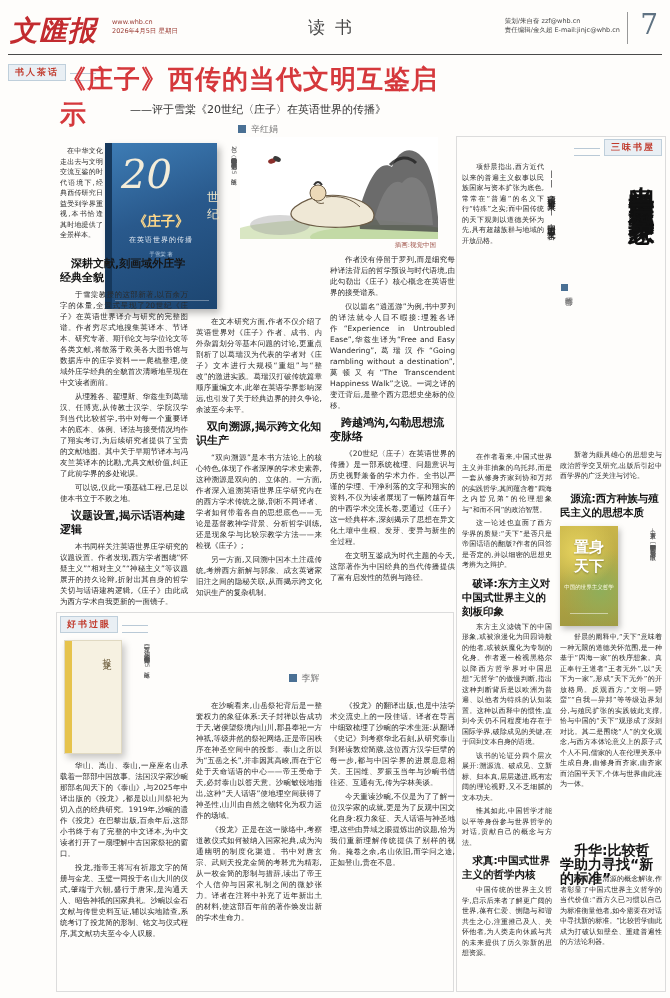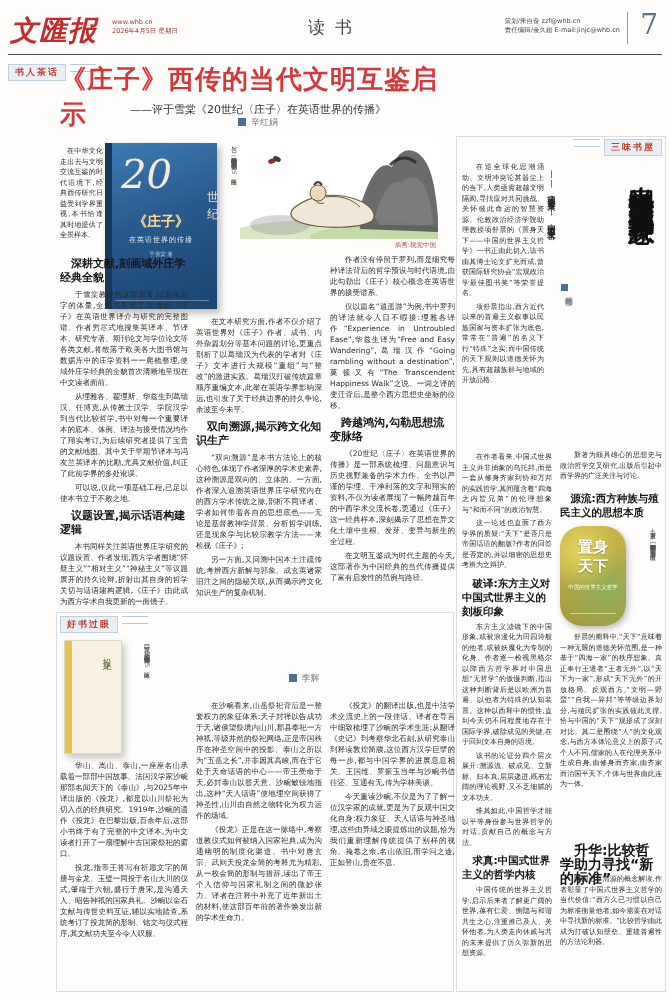--- a/index.html
+++ b/index.html
@@ -8,21 +8,21 @@
   .abs{position:absolute;}
   
   .logo{font-family:"DejaVu Serif","Liberation Serif",serif;font-weight:bold;font-style:italic;
         font-size:28px;color:#c22b2f;letter-spacing:1px;}
   .hdr-small{font-size:6.5px;line-height:9px;color:#9a3b33;}
   .section-title{font-family:"DejaVu Serif","Liberation Serif",serif;font-size:17px;color:#474747;letter-spacing:10px;}
   .hdr-right{font-size:6.5px;line-height:9px;color:#474747;text-align:left;}
   .pageno{font-family:"DejaVu Serif","Liberation Serif",serif;font-size:28px;color:#5f7282;}
   .hdr-rule{border-top:1.6px solid #4a4a4a;}
   
-  .tag{display:flex;align-items:flex-start;gap:4px;}
+  .tag{display:flex;align-items:flex-end;gap:4px;}
   .tag-label{background:#e9eff4;border:1px solid #bfcfdb;color:#c0392b;font-size:9px;font-weight:bold;
              padding:1px 6px;letter-spacing:2px;white-space:nowrap;}
   .tag-lines{width:26px;height:6px;border-top:1px solid #b9c9d6;border-bottom:1px solid #b9c9d6;}
   
   .bt{font-size:7.5px;line-height:11px;text-align:justify;color:#2b2b2b;overflow:hidden;}
   .bt p{margin:0 0 3px 0;text-indent:2em;}
   .bt-s{font-size:7px;line-height:10.5px;}
   .sh{font-size:11px;font-weight:bold;color:#151515;line-height:14px;margin:5px 0 4px 0;
       text-indent:1em;text-align:left;}
   .headline{font-weight:bold;color:#d5383c;font-size:26px;letter-spacing:1px;text-align:left;
@@ -68,21 +68,21 @@
   <div class="abs pageno" style="right:12px;top:8px;">7</div>
   <div class="abs hdr-rule" style="left:8px;right:8px;top:54px;"></div>
 
   <div class="abs tag" style="left:8px;top:64px;">
     <span class="tag-label">书人茶话</span>
     <span class="tag-lines"></span>
   </div>
 
   <div class="abs headline" style="left:60px;top:62px;width:396px;">《庄子》西传的当代文明互鉴启示</div>
   <div class="abs subtitle" style="left:60px;top:102px;width:396px;">——评于雪棠《20世纪〈庄子〉在英语世界的传播》</div>
-  <div class="abs byline" style="left:60px;top:116px;width:396px;">
+  <div class="abs byline" style="left:60px;top:123px;width:396px;">
     <span class="bysq"></span><span>辛红娟</span>
   </div>
 
   <div class="abs bt bt-s" style="left:60px;top:146px;width:43px;height:104px;">
     <p style="text-indent:1em;">在中华文化走出去与文明交流互鉴的时代语境下,经典西传研究日益受到学界重视,本书恰逢其时地提供了全景样本。</p>
   </div>
 
   <div class="abs cover1" style="left:105px;top:143px;width:112px;height:166px;">
     <div class="spine"></div>
     <div style="position:absolute;left:16px;top:8px;font-family:'DejaVu Serif',serif;font-size:40px;font-style:italic;color:#f3ecd9;">20</div>
@@ -143,40 +143,39 @@
     <span class="tag-label">三味书屋</span>
   </div>
 
   <div class="abs vtext vtitle" style="left:586px;top:166px;height:284px;width:74px;">当中国哲学为世界主义提供另一种想象</div>
   <div class="abs vtext" style="left:561px;top:284px;height:70px;font-size:8px;color:#777;">
     <span class="bysq" style="width:7px;height:7px;"></span><span>鲁周晗</span>
   </div>
   <div class="abs vtext vsub" style="left:544px;top:170px;height:278px;width:14px;">——读项舒晨《置身天下——中国的世界主义哲学》</div>
 
   <div class="abs bt bt-s" style="left:462px;top:162px;width:82px;height:286px;">
-    <p>在逆全球化思潮涌动、文明冲突论甚嚣尘上的当下,人类亟需超越文明隔阂,寻找应对共同挑战、关怀彼此命运的智慧资源。伦敦政治经济学院助理教授项舒晨的《置身天下——中国的世界主义哲学》一书正由此切入,该书由其博士论文扩充而成,曾获国际研究协会“宏观政治学最佳图书奖”等荣誉提名。</p>
     <p>项舒晨指出,西方近代以来的普遍主义叙事以民族国家与资本扩张为底色,常常在“普遍”的名义下行“特殊”之实;而中国传统的天下观则以道德关怀为先,具有超越族群与地域的开放品格。</p>
   </div>
   <div class="abs bt bt-s" style="left:462px;top:452px;width:90px;height:534px;">
     <p>在作者看来,中国式世界主义并非抽象的乌托邦,而是一套从修身齐家到协和万邦的实践哲学,其间蕴含着“四海之内皆兄弟”的伦理想象与“和而不同”的政治智慧。</p>
     <p>这一论述也直面了西方学界的质疑:“天下”是否只是帝国话语的翻版?作者的回答是否定的,并以细密的思想史考辨为之辩护。</p>
     <div class="sh" style="font-size:10.5px;">破译:东方主义对中国式世界主义的刻板印象</div>
     <p>东方主义滤镜下的中国形象,或被浪漫化为田园诗般的他者,或被妖魔化为专制的化身。作者逐一检视黑格尔以降西方哲学界对中国思想“无哲学”的傲慢判断,指出这种判断背后是以欧洲为普遍、以他者为特殊的认知装置。这种以西释中的惯性,直到今天仍不同程度地存在于国际学界,破除成见的关键,在于回到文本自身的语境。</p>
     <p>该书的论证分四个层次展开:溯源流、破成见、立新标、归本真,层层递进,既有宏阔的理论视野,又不乏细腻的文本功夫。</p>
     <p>惟其如此,中国哲学才能以平等身份参与世界哲学的对话,贡献自己的概念与方法。</p>
     <div class="sh" style="font-size:10.5px;">求真:中国式世界主义的哲学内核</div>
     <p>中国传统的世界主义哲学,启示后来者了解更广阔的世界,葆有仁爱、恻隐与和谐共生之心,注重推己及人、关怀他者,为人类走向休戚与共的未来提供了历久弥新的思想资源。</p>
   </div>
 
   <div class="abs bt bt-s" style="left:560px;top:450px;width:102px;height:34px;">
     <p>新著为颇具雄心的思想史与政治哲学交叉研究,出版后引起中西学界的广泛关注与讨论。</p>
   </div>
   <div class="abs sh" style="left:560px;top:486px;width:102px;font-size:10.5px;">源流:西方种族与殖民主义的思想本质</div>
 
-  <div class="abs cover2" style="left:560px;top:526px;width:66px;height:100px;border-radius:22px;">
+  <div class="abs cover2" style="left:560px;top:526px;width:58px;height:100px;">
     <div style="position:absolute;left:0;right:0;top:12px;text-align:center;font-family:'DejaVu Serif',serif;font-weight:bold;font-size:15px;line-height:19px;text-shadow:0 1px 2px rgba(0,0,0,.3);">
       <div>置身</div>
       <div>天下</div>
     </div>
     <div style="position:absolute;left:0;right:0;top:58px;text-align:center;font-size:5.5px;color:#fdfbe8;">中国的世界主义哲学</div>
     <div style="position:absolute;left:10px;right:10px;bottom:12px;border-top:1px solid rgba(255,255,255,.5);"></div>
   </div>
   <div class="abs vtext vcredit" style="left:622px;top:528px;height:98px;width:36px;">《置身天下——中国的世界主义哲学》 [英]项舒晨 著 出版</div>
 
   <div class="abs bt bt-s" style="left:560px;top:632px;width:102px;height:202px;">

